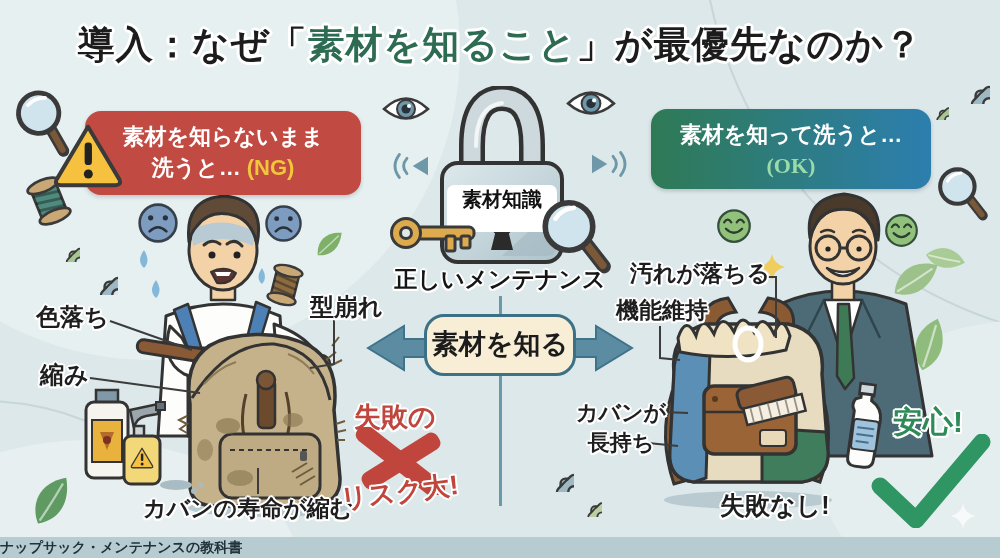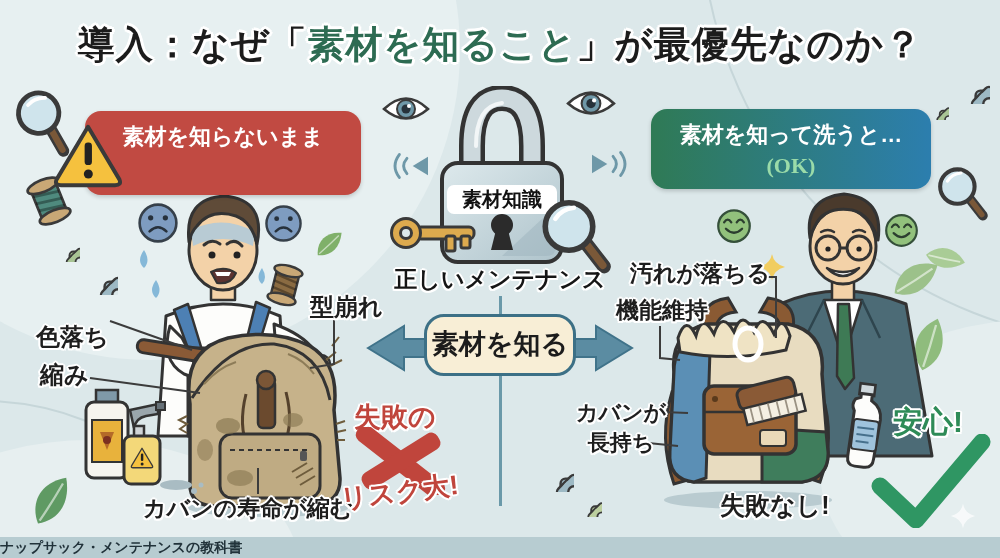--- a/index.html
+++ b/index.html
@@ -38,21 +38,21 @@
   .red-txt{color:#c0453c;}
   .green-txt{color:#2e8b57;}
   .divider{left:499px;top:296px;width:3px;height:210px;background:#6a99a9;z-index:1;}
   .arrow-box{
     left:424px;top:314px;width:152px;height:62px;z-index:4;
     background:#f8eed6;border:3px solid #3c7086;border-radius:20px;
     box-sizing:border-box;text-align:center;line-height:54px;
     font-size:27px;font-weight:900;color:#1c1c1c;
   }
   .lock-label{
-    left:447px;top:185px;width:110px;height:29px;z-index:4;background:#ffffff;
+    left:447px;top:185px;width:110px;height:47px;z-index:4;background:#ffffff;
     border-radius:7px;text-align:center;line-height:29px;
     font-size:20px;font-weight:900;color:#111;
   }
   .center-caption{
     left:380px;top:264px;width:240px;z-index:4;text-align:center;
     font-size:23px;font-weight:900;color:#151515;
   }
   .footer{
     left:0;top:537px;width:1000px;height:21px;background:#b7ccd1;z-index:6;
     font-size:14px;font-weight:700;color:#21323a;line-height:21px;
@@ -129,20 +129,24 @@
       </symbol>
     </defs>
   </svg>
 
   <div class="abs title outline-w3">
     <span>導入：なぜ「</span><span class="hl">素材を知ること</span><span>」が最優先なのか？</span>
   </div>
 
   <div class="abs banner banner-red">
     <div>素材を知らないまま</div>
+    <div>
+      <span>洗うと…</span>
+      <span class="ng">(NG)</span>
+    </div>
   </div>
   <svg class="abs" style="left:52px;top:122px;width:72px;height:68px;z-index:4" viewBox="0 0 64 60">
       <use href="#sym-warning"></use>
     </svg>
 
   <div class="abs banner banner-ok">
     <div>素材を知って洗うと…</div>
     <div class="ok">(OK)</div>
   </div>
 
@@ -392,21 +396,21 @@
       <polyline points="90,378 200,393"></polyline>
       <polyline points="334,318 334,364 310,368"></polyline>
       <polyline points="258,468 258,494"></polyline>
       <polyline points="757,277 776,277 776,338"></polyline>
       <polyline points="660,326 660,358 680,360"></polyline>
       <polyline points="663,412 688,413"></polyline>
       <polyline points="648,443 678,446"></polyline>
     </g>
   </svg>
 
-  <div class="abs jp-label outline-w" style="left:36px;top:301px;font-size:24px;margin-top:20px;">色落ち</div>
+  <div class="abs jp-label outline-w" style="left:36px;top:301px;font-size:24px;">色落ち</div>
   <div class="abs jp-label outline-w" style="left:40px;top:359px;font-size:24px;">縮み</div>
   <div class="abs jp-label outline-w" style="left:310px;top:291px;font-size:24px;">型崩れ</div>
   <div class="abs jp-label outline-w" style="left:143px;top:493px;font-size:23px;">カバンの寿命が縮む</div>
   <div class="abs jp-label red-txt outline-w" style="left:354px;top:399px;font-size:27px;">失敗の</div>
   <svg class="abs" style="left:354px;top:427px;width:94px;height:68px;z-index:5" viewBox="0 0 100 74">
     <g fill="#c0453c" transform="rotate(6 50 37)">
       <rect x="-8" y="28" width="116" height="20" rx="8" transform="rotate(32 50 37)"></rect>
       <rect x="2" y="27" width="96" height="20" rx="8" transform="rotate(-38 50 37)"></rect>
     </g>
   </svg>

